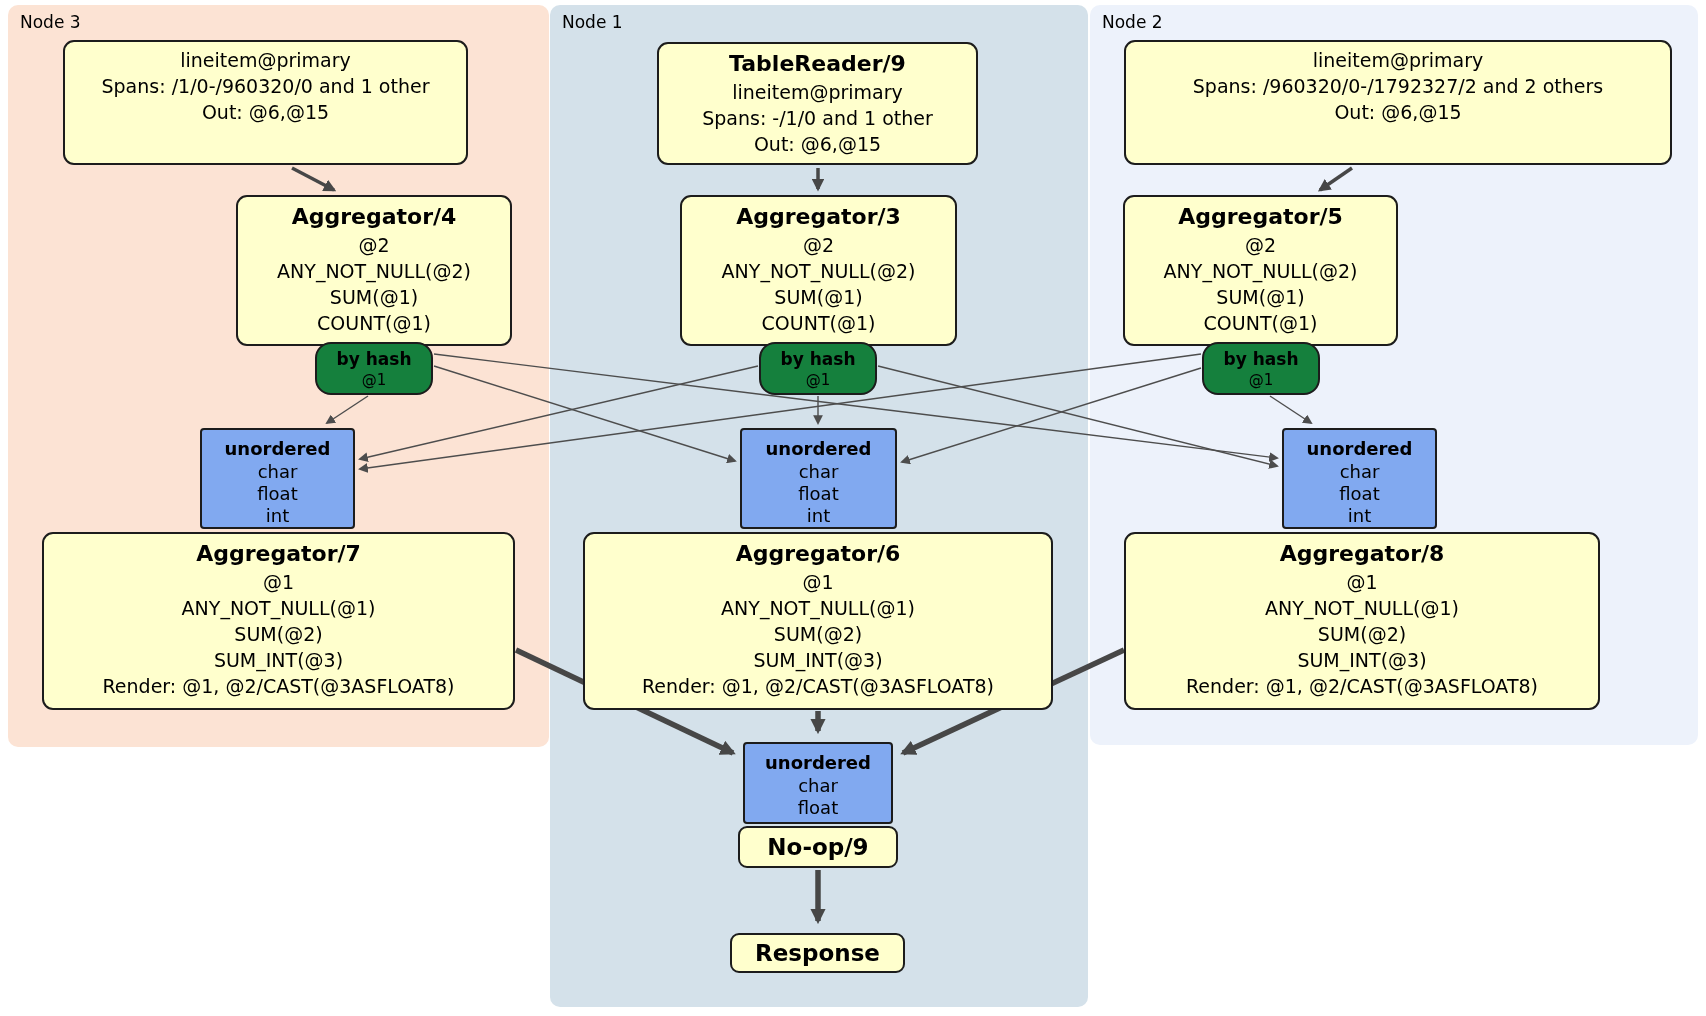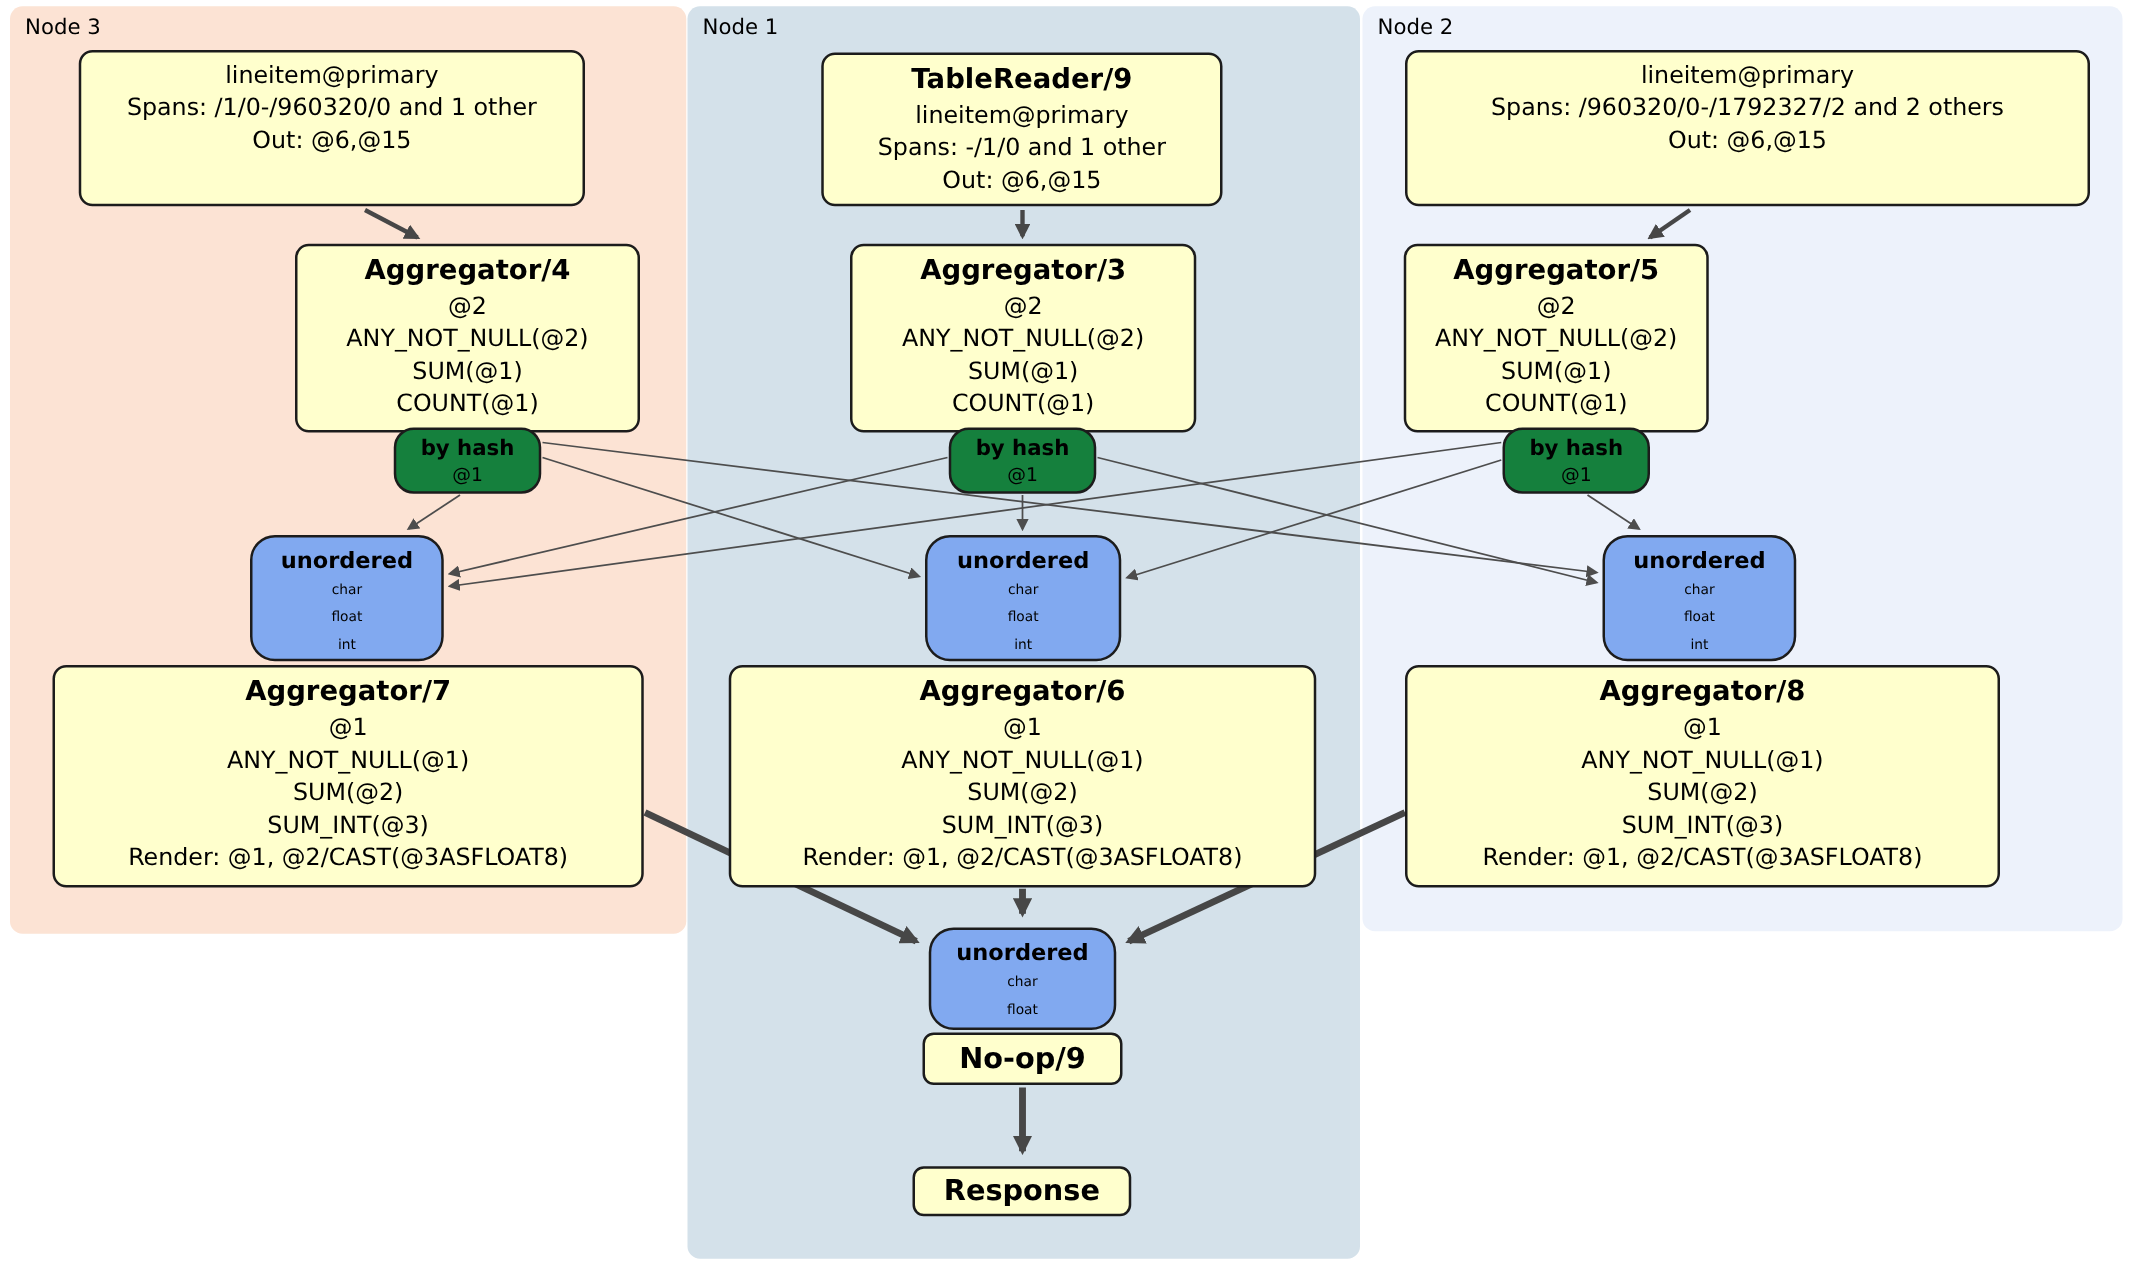--- a/index.html
+++ b/index.html
@@ -15,23 +15,23 @@
           background:#ffffcd; border:2px solid #1c1c1c; border-radius:11px; padding-top:5px; }
   .nbox .t { font-size:22px; font-weight:bold; line-height:30px; white-space:nowrap; }
   .nbox .l { font-size:19px; line-height:26px; white-space:nowrap; }
 
   .router { position:absolute; z-index:3; box-sizing:border-box; text-align:center;
             background:#15803d; border:2px solid #1c1c1c; border-radius:16px; padding-top:3px; }
   .router .t { font-size:17px; font-weight:bold; line-height:24px; }
   .router .l { font-size:15px; line-height:19px; }
 
   .sync { position:absolute; z-index:2; box-sizing:border-box; text-align:center;
-          background:#81a9f0; border:2px solid #1c1c1c; border-radius:20px; padding-top:7px; }
+          background:#81a9f0; border:2px solid #1c1c1c; border-radius:4px; padding-top:7px; }
   .sync .t { font-size:18px; font-weight:bold; line-height:24px; }
-  .sync .l { font-size:11px; line-height:22px; }
+  .sync .l { font-size:18px; line-height:22px; }
 
   .pill { position:absolute; z-index:2; box-sizing:border-box;
           background:#ffffcd; border:2px solid #1c1c1c; border-radius:9px;
           display:flex; align-items:center; justify-content:center;
           font-size:23px; font-weight:bold; }
 </style>
 </head>
 <body>
 
 <div class="panel" style="left:8px; top:5px; width:541px; height:742px; background:#fce3d4;">
@@ -107,21 +107,21 @@
   <div class="l">SUM(@1)</div>
   <div class="l">COUNT(@1)</div>
 </div>
 <div class="nbox" style="left:680px; top:195px; width:277px; height:151px;">
   <div class="t">Aggregator/3</div>
   <div class="l">@2</div>
   <div class="l">ANY_NOT_NULL(@2)</div>
   <div class="l">SUM(@1)</div>
   <div class="l">COUNT(@1)</div>
 </div>
-<div class="nbox" style="left:1123px; top:195px; width:244px; height:151px;">
+<div class="nbox" style="left:1123px; top:195px; width:275px; height:151px;">
   <div class="t">Aggregator/5</div>
   <div class="l">@2</div>
   <div class="l">ANY_NOT_NULL(@2)</div>
   <div class="l">SUM(@1)</div>
   <div class="l">COUNT(@1)</div>
 </div>
 
 <div class="router" style="left:315px; top:342px; width:118px; height:53px;">
   <div class="t">by hash</div>
   <div class="l">@1</div>

